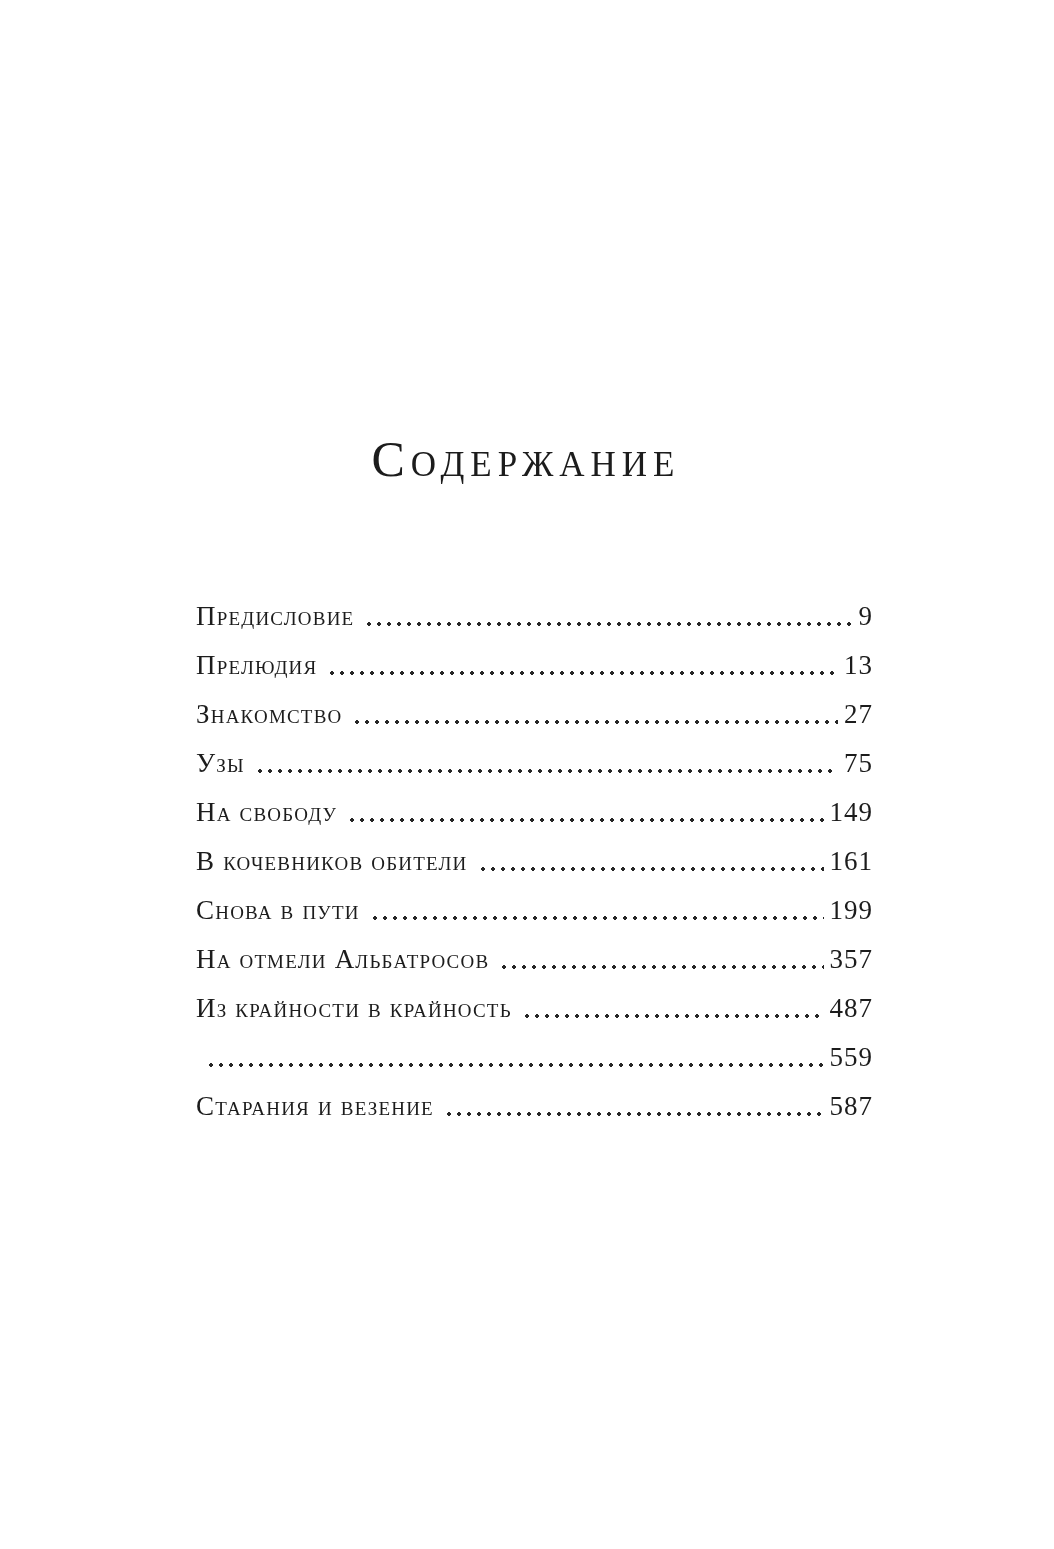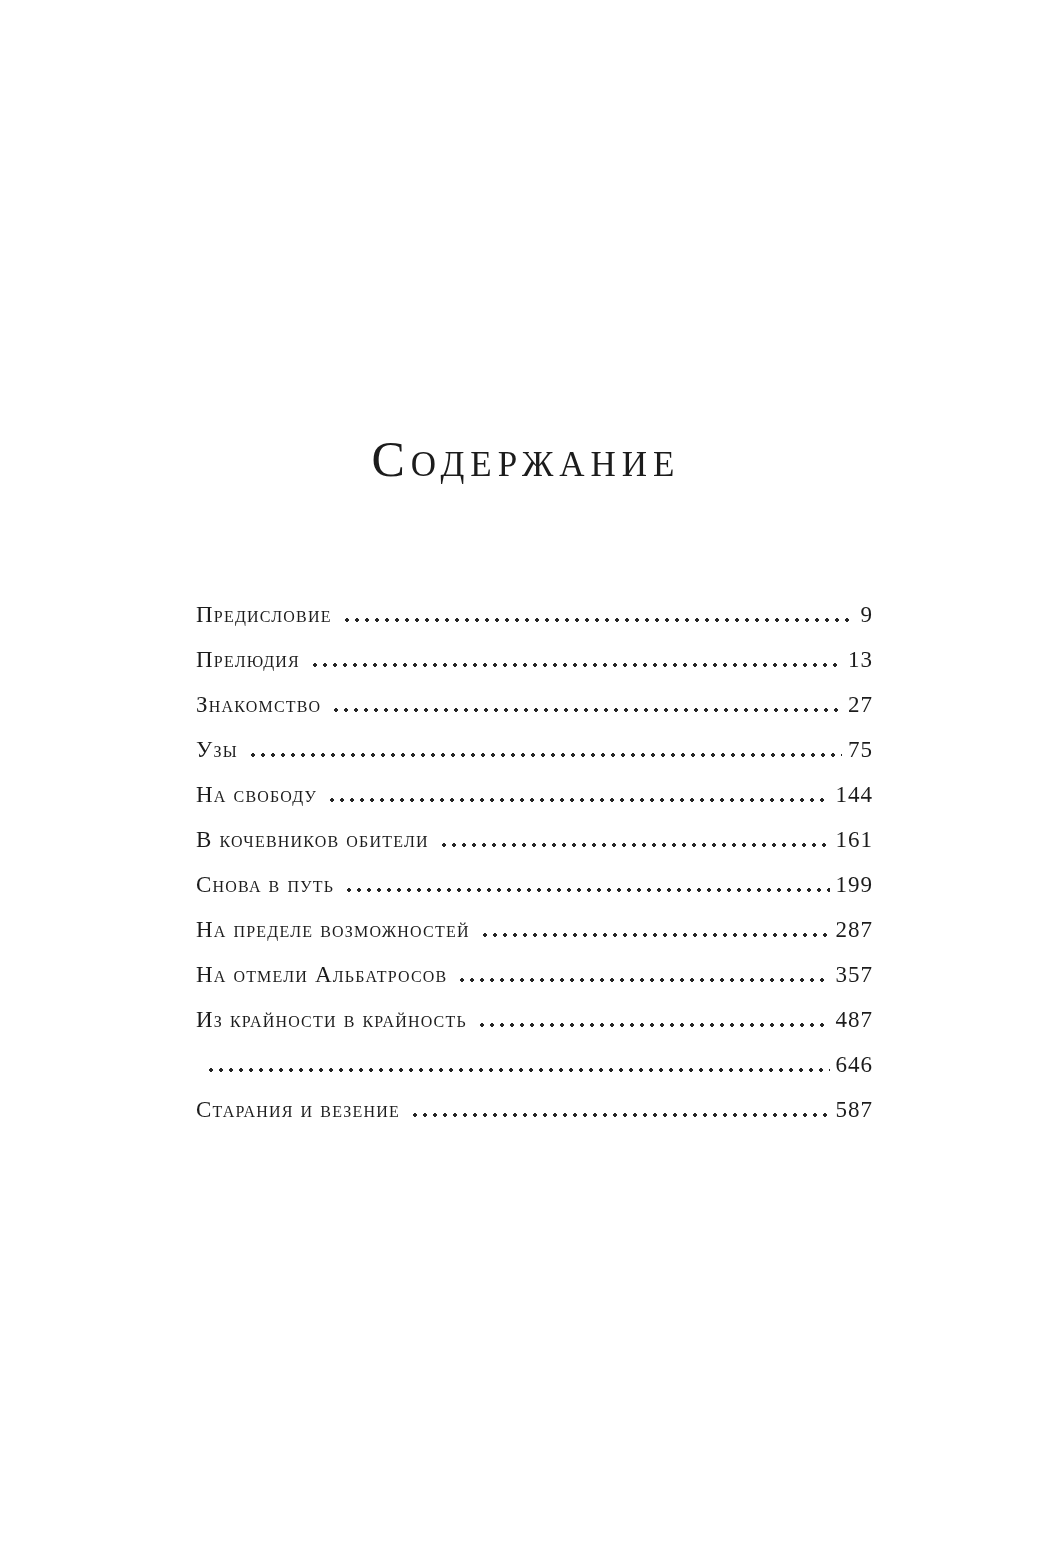--- a/index.html
+++ b/index.html
@@ -32,21 +32,21 @@
   }
   .toc {
     position: absolute;
     top: 603px;
     left: 168px;
     width: 677px;
   }
   .toc-row {
     display: flex;
     align-items: baseline;
-    font-size: 23px;
+    font-size: 27px;
     line-height: 1;
     margin-bottom: 22px;
     font-variant-caps: small-caps;
     letter-spacing: 1.2px;
     color: #1c1c1c;
   }
   .toc-label {
     white-space: nowrap;
     flex: 0 0 auto;
   }
@@ -94,59 +94,54 @@
 
   <div class="toc-row">
     <span class="toc-label">Узы</span>
     <span class="toc-leader"></span>
     <span class="toc-page">75</span>
   </div>
 
   <div class="toc-row">
     <span class="toc-label">На свободу</span>
     <span class="toc-leader"></span>
-    <span class="toc-page">144</span>
+    <span class="toc-page">149</span>
   </div>
 
   <div class="toc-row">
     <span class="toc-label">В кочевников обители</span>
     <span class="toc-leader"></span>
     <span class="toc-page">161</span>
   </div>
 
   <div class="toc-row">
-    <span class="toc-label">Снова в путь</span>
+    <span class="toc-label">Снова в пути</span>
     <span class="toc-leader"></span>
     <span class="toc-page">199</span>
   </div>
 
 
-  <div class="toc-row">
-    <span class="toc-label">На пределе возможностей</span>
-    <span class="toc-leader"></span>
-    <span class="toc-page">287</span>
-  </div>
 
   <div class="toc-row">
     <span class="toc-label">На отмели Альбатросов</span>
     <span class="toc-leader"></span>
     <span class="toc-page">357</span>
   </div>
 
 
   <div class="toc-row">
     <span class="toc-label">Из крайности в крайность</span>
     <span class="toc-leader"></span>
     <span class="toc-page">487</span>
   </div>
 
 
   <div class="toc-row">
     <span class="toc-leader"></span>
-    <span class="toc-page">646</span>
+    <span class="toc-page">559</span>
   </div>
 
   <div class="toc-row">
     <span class="toc-label">Старания и везение</span>
     <span class="toc-leader"></span>
     <span class="toc-page">587</span>
   </div>
 </div>
 </div>
 

